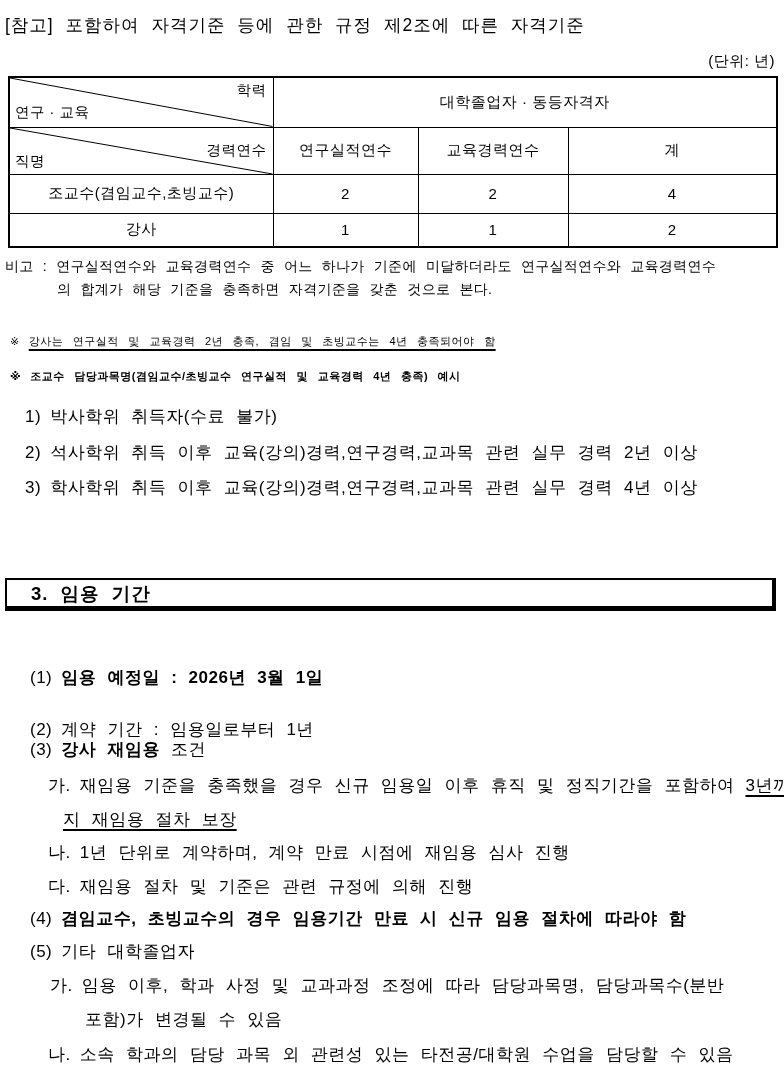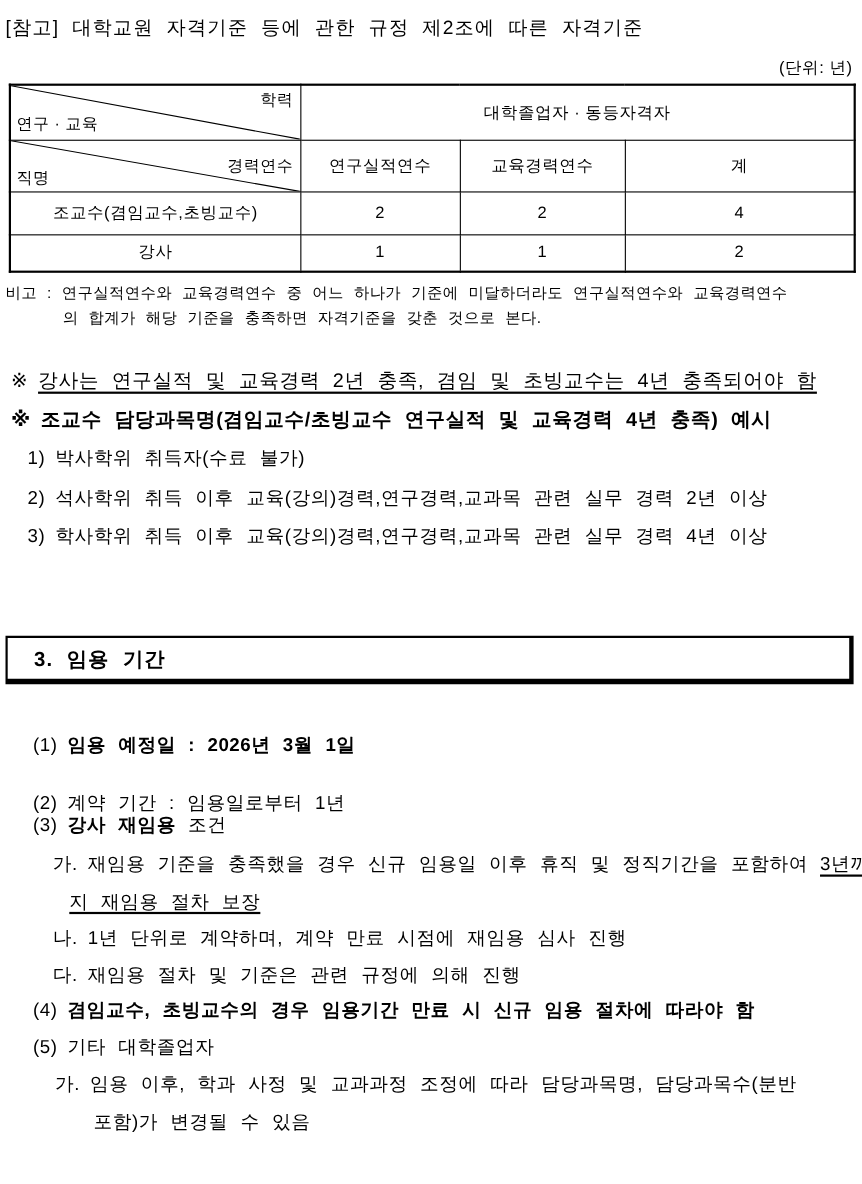--- a/index.html
+++ b/index.html
@@ -18,38 +18,38 @@
   .corner{position:relative;}
   .corner svg{position:absolute;inset:0;width:100%;height:100%;display:block;}
   .corner .lab{position:absolute;font-size:14.5px;letter-spacing:.5px;}
   .cA .lab-tr{top:3px;right:6px;text-align:center;}
   .cA .lab-bl{bottom:5px;left:5px;}
   .cB .lab-tr{top:13px;right:6px;}
   .cB .lab-bl{bottom:3px;left:5px;}
   
   .note{font-size:14px;letter-spacing:.3px;word-spacing:5px;}
   .bodyline{font-size:17px;letter-spacing:.5px;word-spacing:6px;}
-  .remark{font-size:18px;letter-spacing:.5px;word-spacing:6px;}
+  .remark{font-size:11px;letter-spacing:.5px;word-spacing:6px;}
   .bold{font-weight:bold;}
   .u{text-decoration:underline;text-underline-offset:4px;text-decoration-thickness:1.5px;}
   .num{margin-right:9px;}
   .gap-seg{margin-left:11px;}
   .section-box{
-    box-sizing:border-box;width:771px;height:44px;background:#fff;
+    box-sizing:border-box;width:771px;height:33px;background:#fff;
     border:2px solid #000;border-right-width:4px;border-bottom-width:5px;
     display:flex;align-items:center;padding-left:24px;
   }
   .section-heading{font-size:18.5px;font-weight:bold;letter-spacing:1px;word-spacing:6px;}
 </style>
 </head>
 <body>
 
 <div class="doc">
 
-  <div class="abs title" style="left:5px;top:13px;">[참고] 대학교원 자격기준 등에 관한 규정 제2조에 따른 자격기준</div>
+  <div class="abs title" style="left:5px;top:13px;">[참고] 포함하여 자격기준 등에 관한 규정 제2조에 따른 자격기준</div>
 
   <div class="abs unit" style="right:9px;top:52px;">(단위: 년)</div>
 
   <table class="qual-table abs" style="left:8px;top:76px;">
     <colgroup>
       <col style="width:264px">
         <col style="width:145px">
         <col style="width:150px">
         <col style="width:209px">
     </colgroup>
@@ -143,14 +143,17 @@
   </div>
   <div class="abs bodyline" style="left:30px;top:940px;">
     <span class="num">(5)</span><span>기타 대학졸업자</span>
   </div>
   <div class="abs bodyline" style="left:50px;top:974px;">
     <span class="num">가.</span><span>임용 이후, 학과 사정 및 교과과정 조정에 따라 담당과목명, 담당과목수(분반</span>
   </div>
   <div class="abs bodyline" style="left:85px;top:1008px;">
     <span>포함)가 변경될 수 있음</span>
   </div>
+  <div class="abs bodyline" style="left:48px;top:1043px;">
+    <span class="num">나.</span><span>소속 학과의 담당 과목 외 관련성 있는 타전공/대학원 수업을 담당할 수 있음</span>
+  </div>
 
 </div>
 
 </body></html>

